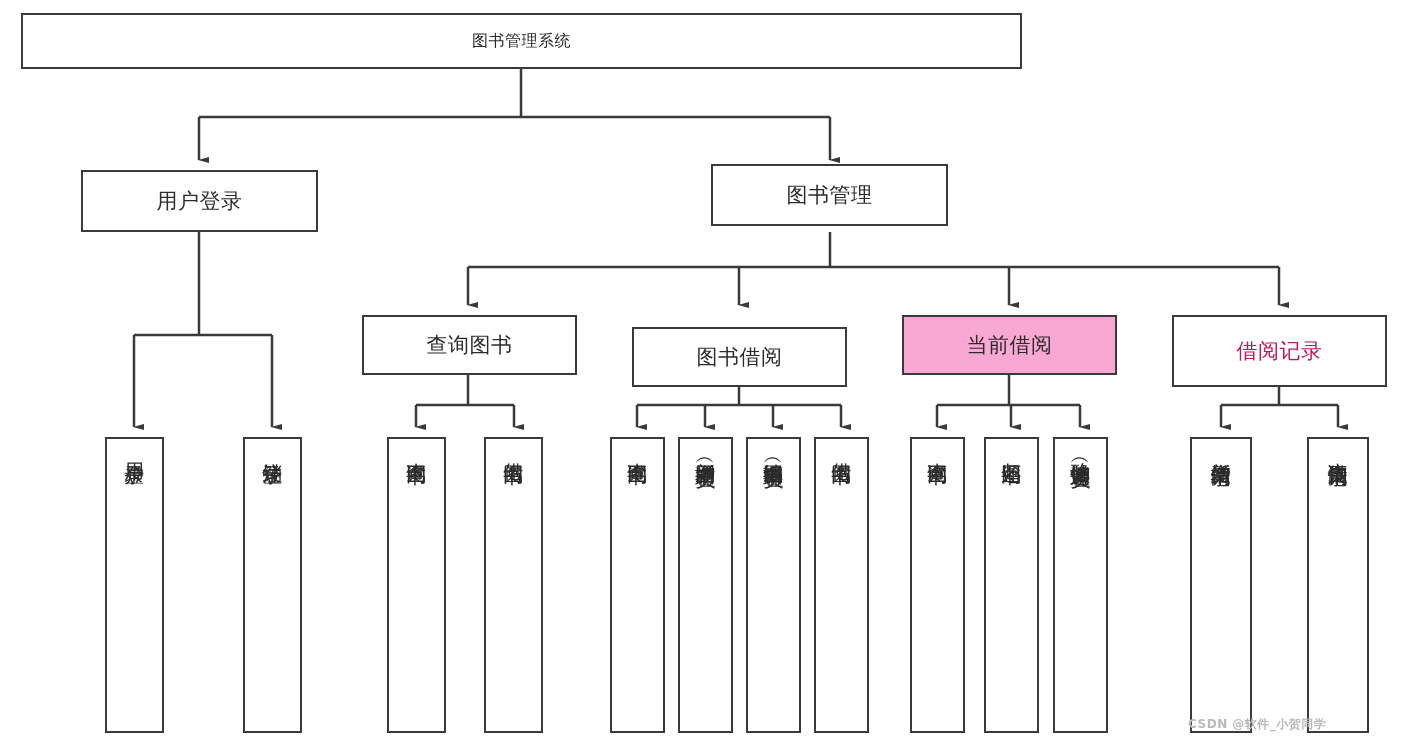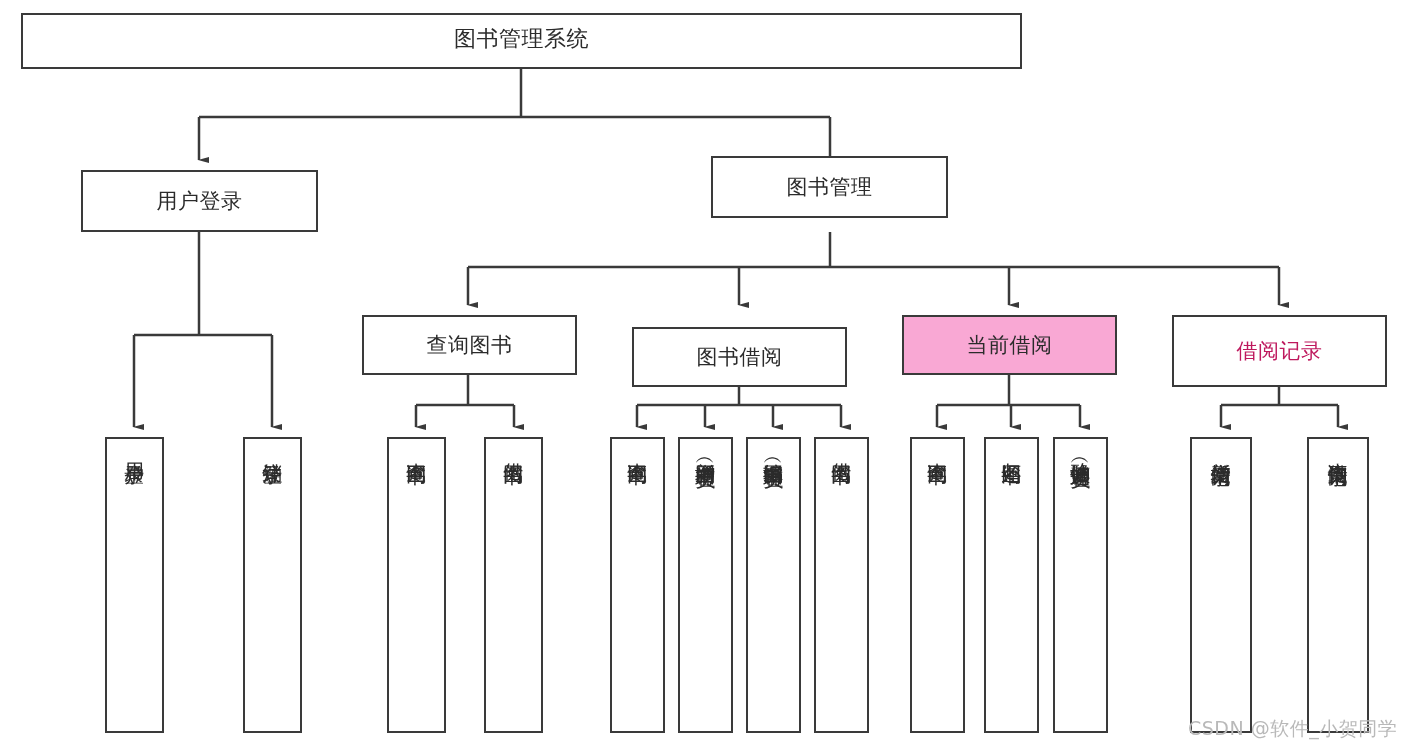--- a/index.html
+++ b/index.html
@@ -50,31 +50,31 @@
   .node.vertical .node-label {
     writing-mode: vertical-rl;
     text-orientation: upright;
     font-size: 20px;
     line-height: 1.12;
     letter-spacing: 1px;
     white-space: nowrap;
     text-align: left;
   }
   .node.root .node-label {
-    font-size: 22px;
-    font-family: Liberation Mono, monospace;
+    font-size: 16px;
   }
   .watermark {
     position: absolute;
     left: 1188px;
     top: 716px;
-    font-size: 19px;
+    font-size: 12px;
     color: #b9b9b9;
     white-space: nowrap;
     letter-spacing: 0.5px;
+    font-weight: bold;
   }
 </style>
 </head>
 <body>
 
 <div id="diagram-root">
 
   <svg class="connectors" viewBox="0 0 1405 747" xmlns="http://www.w3.org/2000/svg">
     <defs>
       <marker id="arrow" markerWidth="10" markerHeight="12" refX="3" refY="10" orient="auto" markerUnits="userSpaceOnUse">
@@ -125,21 +125,21 @@
     </g>
   </svg>
 
   <div class="node horizontal root" style="left: 21px; top: 13px; width: 1001px; height: 56px; border-color: rgb(58, 58, 58); color: rgb(43, 43, 43); background: rgb(255, 255, 255);">
     <span class="node-label">图书管理系统</span>
   </div>
 
   <div class="node horizontal" style="left: 81px; top: 170px; width: 237px; height: 62px; border-color: rgb(58, 58, 58); color: rgb(43, 43, 43); background: rgb(255, 255, 255);">
     <span class="node-label">用户登录</span>
   </div>
-  <div class="node horizontal" style="left: 711px; top: 156px; width: 237px; height: 62px; border-color: rgb(58, 58, 58); color: rgb(43, 43, 43); background: rgb(255, 255, 255);">
+  <div class="node horizontal" style="left: 711px; top: 164px; width: 237px; height: 62px; border-color: rgb(58, 58, 58); color: rgb(43, 43, 43); background: rgb(255, 255, 255);">
     <span class="node-label">图书管理</span>
   </div>
 
   <div class="node horizontal" style="left: 362px; top: 315px; width: 215px; height: 60px; border-color: rgb(58, 58, 58); color: rgb(43, 43, 43); background: rgb(255, 255, 255);">
     <span class="node-label">查询图书</span>
   </div>
   <div class="node horizontal" style="left: 632px; top: 327px; width: 215px; height: 60px; border-color: rgb(58, 58, 58); color: rgb(43, 43, 43); background: rgb(255, 255, 255);">
     <span class="node-label">图书借阅</span>
   </div>
   <div class="node horizontal" style="left: 902px; top: 315px; width: 215px; height: 60px; border-color: rgb(58, 58, 58); color: rgb(43, 43, 43); background: #f9a8d4;">

